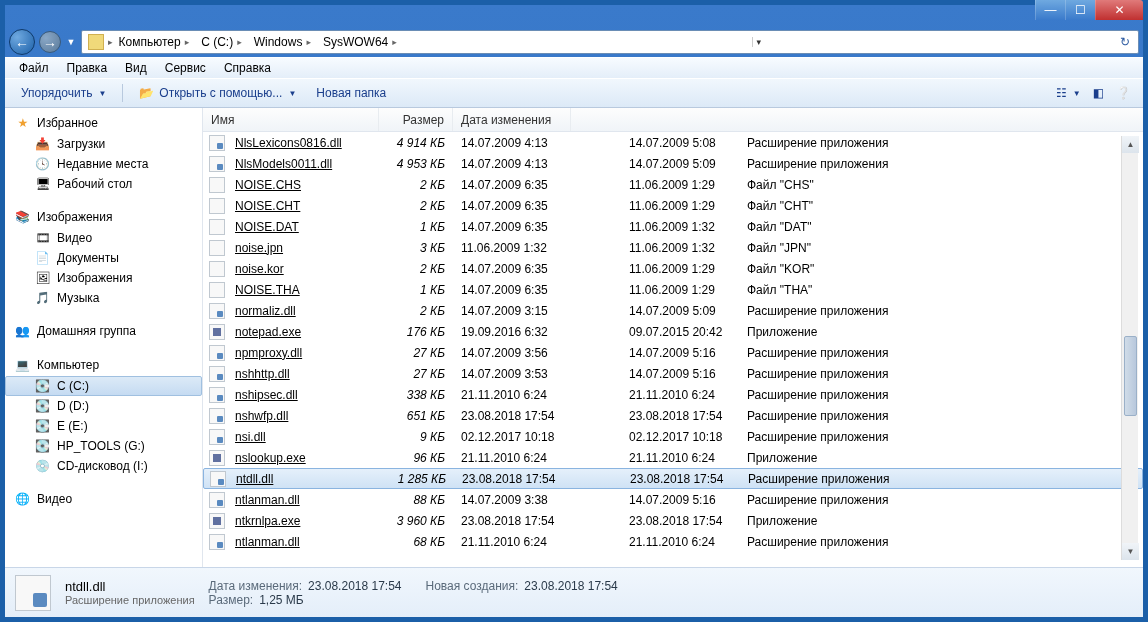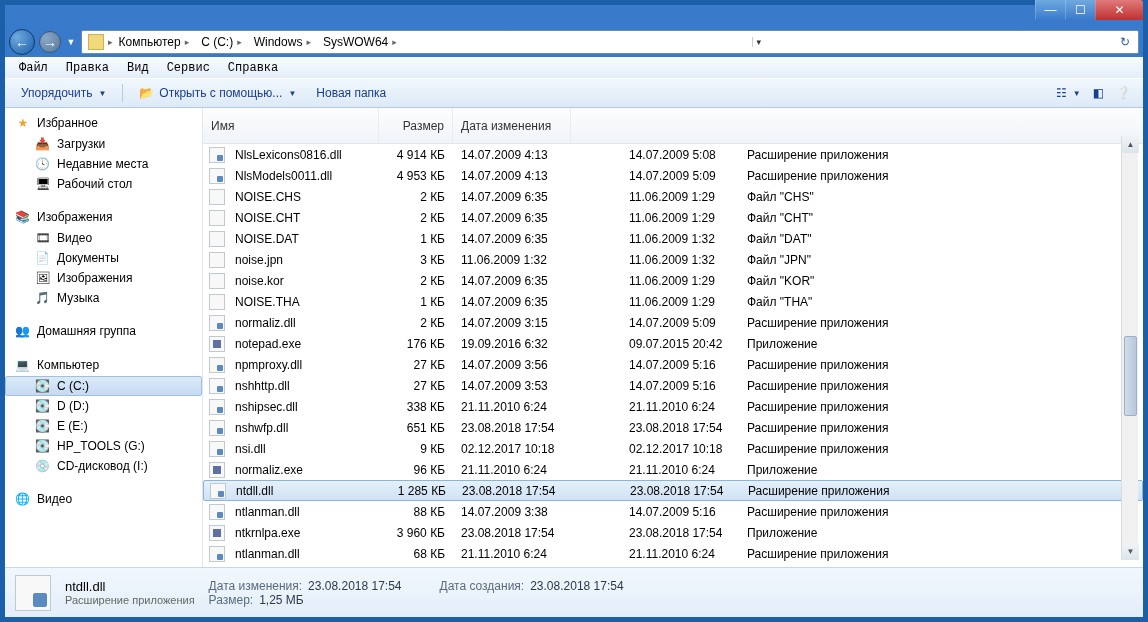--- a/index.html
+++ b/index.html
@@ -34,68 +34,68 @@
 .bc-item { padding: 2px 6px; display:flex; align-items:center; gap:4px; }
 .bc-sep { color:#666; font-size:9px; }
 .bc-refresh { margin-left:auto; padding:0 6px; color:#2c5aa0; }
 .bc-dropdown { padding:0 4px; color:#333; font-size:9px; border-left:1px solid #ccc; }
 
 .search-box { width: 224px; height:24px; background:#fff; border:1px solid #6a8db5; display:flex; align-items:center; padding:0 4px; border-radius:2px; }
 .search-box input { border:none; outline:none; font-size:12px; font-style:italic; color:#888; flex:1; }
 .search-icon { color:#2c5aa0; font-size:12px; }
 
 .menubar { height: 21px; background: linear-gradient(#f7fbff,#e4eef9); border-top:1px solid #fff; display:flex; align-items:center; padding:0 6px; font-size:12px; gap:2px; }
-.menubar span { padding: 2px 8px; font-family: Liberation Mono, monospace; }
+.menubar span { padding: 2px 8px; }
 
 .toolbar { height: 30px; background: linear-gradient(#f1f7fd,#dce9f7); border-top:1px solid #fff; border-bottom:1px solid #b8c9de; display:flex; align-items:center; padding:0 8px; font-size:12px; color:#1a3e8c; gap:4px;}
 .tb-item { padding:3px 8px; display:flex; align-items:center; gap:4px; }
 .tb-drop { font-size:8px; margin-left:2px; }
 .tb-sep { width:1px; height:18px; background:#b8c9de; margin:0 4px; }
 .tb-right { margin-left:auto; display:flex; align-items:center; gap:4px; }
 .tb-right .tb-item { padding:3px 4px; }
 
 .body { display:flex; height: calc(622px - 10px - 22px - 30px - 21px - 30px - 50px); background:#fff; }
 .sidebar { width: 198px; border-right:1px solid #e0e6ee; overflow-y:auto; font-size:12px; padding:4px 0; background:#fff;}
 .side-group-title { display:flex; align-items:center; gap:6px; padding:3px 10px; }
 .side-group-title .fav-icon { color:#f0a030; }
 .side-item { display:flex; align-items:center; gap:6px; padding:2px 10px 2px 30px; }
 .side-item.selected { background: linear-gradient(#dceaf7,#c5dbf2); border:1px solid #a0c0e0; border-radius:2px; padding:1px 9px 1px 29px;}
 .side-spacer { height: 12px; }
 .s-icon { width:16px; height:16px; display:inline-flex; align-items:center; justify-content:center; font-size:12px; }
 
 .content { flex:1; display:flex; flex-direction:column; overflow:hidden; }
-.col-headers { display:flex; height: 36px; border-bottom:1px solid #e0e6ee; font-size:12px; color:#333; align-items:flex-end; background:linear-gradient(#fdfdfd,#f0f4f8); }
+.col-headers { display:flex; height: 24px; border-bottom:1px solid #e0e6ee; font-size:12px; color:#333; align-items:flex-end; background:linear-gradient(#fdfdfd,#f0f4f8); }
 .col-headers > div { padding:0 8px; border-right:1px solid #e8ecf0; height:100%; display:flex; align-items:center; }
 .c-name { width: 176px; }
 .c-size { width: 74px; justify-content:flex-end; }
 .c-created { width: 168px; }
 .c-modified { width: 118px; }
 .c-type { flex:1; }
 
 .file-list { flex:1; overflow-y:auto; font-size:12px; }
 .file-row { display:flex; height:21px; align-items:center; padding:0; }
 .file-row.selected { background: linear-gradient(#e5f0fb,#cfe2f5); border:1px solid #8ab4e0; border-radius:2px; }
 .file-row > div { padding: 0 8px; overflow:hidden; white-space:nowrap; text-overflow:ellipsis;}
 .f-icon { width:24px; padding:0 0 0 6px !important; display:flex; align-items:center; }
 .f-icon-inner { width:16px; height:16px; background:#f8f8f8; border:1px solid #c0c8d0; position:relative; }
 .f-icon-inner.dll::after { content:""; position:absolute; bottom:1px; right:1px; width:6px; height:6px; background:#5a8ac0; border-radius:1px; }
 .f-icon-inner.exe::after { content:""; position:absolute; top:3px; left:3px; width:8px; height:8px; background:#6070a0; }
-.f-name { width: 152px; }
-.f-size { width: 74px; text-align:right; }
+.f-name { width: 152px; text-decoration: underline; }
+.f-size { width: 74px; text-align:right;font-style:italic; }
 .f-created { width: 168px; }
 .f-modified { width: 118px; }
 .f-type { flex:1; }
 
 .details-pane { height: 50px; background: linear-gradient(#f1f7fd,#e4eef9); border-top:1px solid #c8d6e8; display:flex; align-items:center; padding: 4px 10px; font-size:12px; gap:14px;}
 .dp-icon { width:36px; height:36px; background:#f8f8f8; border:1px solid #c0c8d0; position:relative;}
 .dp-icon::after { content:""; position:absolute; bottom:3px; right:3px; width:14px; height:14px; background:#5a8ac0; border-radius:2px;}
 .dp-main { display:flex; flex-direction:column; justify-content:center;}
 .dp-title { font-size:13px; }
 .dp-sub { color:#666; font-size:11px; }
-.dp-props { display:flex; gap: 38px; }
+.dp-props { display:flex; gap: 24px; }
 .dp-prop { display:flex; gap:6px; }
 .dp-prop-label { color:#5a6a7a; }
 .dp-prop-val { color:#2a3a4a; }
 
 .scrollbar-track { position:absolute; right:5px; top: 131px; width:17px; height: 424px; background:#f0f0f0; border-left:1px solid #dcdcdc; }
 .scrollbar-thumb { position:absolute; left:2px; width:13px; height: 80px; top: 200px; background:linear-gradient(90deg,#d0dce8,#b8c8dc); border:1px solid #9ab0c8; border-radius:2px; }
 .scrollbar-btn { position:absolute; left:0; width:17px; height:17px; background:linear-gradient(#f0f4f8,#dce4ec); display:flex; align-items:center; justify-content:center; font-size:8px; color:#555; }
 .scrollbar-btn.up { top:0; }
 .scrollbar-btn.down { bottom:0; }
 </style>
@@ -399,21 +399,21 @@
             <div class="f-name">nsi.dll</div>
             <div class="f-size">9 КБ</div>
             <div class="f-created">02.12.2017 10:18</div>
             <div class="f-modified">02.12.2017 10:18</div>
             <div class="f-type">Расширение приложения</div>
           </div>
           <div class="file-row">
             <div class="f-icon">
               <div class="f-icon-inner exe"></div>
             </div>
-            <div class="f-name">normaliz.exe</div>
+            <div class="f-name">nslookup.exe</div>
             <div class="f-size">96 КБ</div>
             <div class="f-created">21.11.2010 6:24</div>
             <div class="f-modified">21.11.2010 6:24</div>
             <div class="f-type">Приложение</div>
           </div>
           <div class="file-row selected">
             <div class="f-icon">
               <div class="f-icon-inner dll"></div>
             </div>
             <div class="f-name">ntdll.dll</div>
@@ -468,21 +468,21 @@
             <span class="dp-prop-label">Дата изменения:</span>
             <span class="dp-prop-val">23.08.2018 17:54</span>
           </div>
         <div class="dp-prop">
             <span class="dp-prop-label">Размер:</span>
             <span class="dp-prop-val">1,25 МБ</span>
           </div>
       </div>
       <div>
         <div class="dp-prop">
-            <span class="dp-prop-label">Дата создания:</span>
+            <span class="dp-prop-label">Новая создания:</span>
             <span class="dp-prop-val">23.08.2018 17:54</span>
           </div>
       </div>
     </div>
   </div>
 
   <div class="scrollbar-track">
     <div class="scrollbar-btn up">▲</div>
     <div class="scrollbar-thumb"></div>
     <div class="scrollbar-btn down">▼</div>

